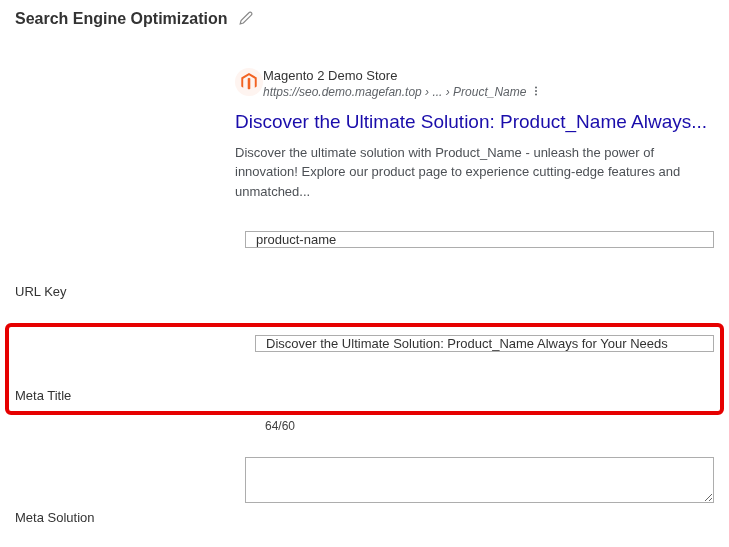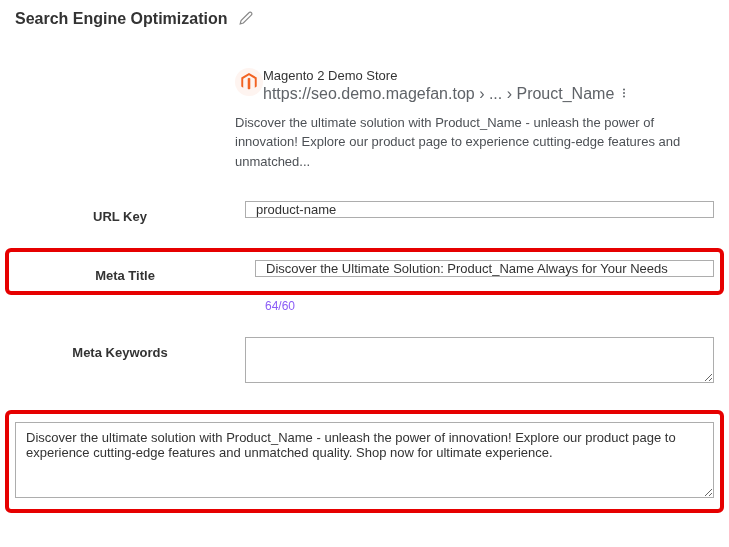--- a/index.html
+++ b/index.html
@@ -4,32 +4,32 @@
 <style>
 * { box-sizing: border-box; margin: 0; padding: 0; }
 body { font-family: -apple-system, BlinkMacSystemFont, 'Segoe UI', Helvetica, Arial, sans-serif; font-size: 14px; color: #333; background: #fff; padding: 10px 15px; width: 729px; }
 .section-header { display: flex; align-items: center; gap: 12px; margin-bottom: 40px; }
 .section-title { font-size: 16px; font-weight: 600; color: #333; }
 .edit-icon { color: #888; cursor: pointer; }
 .preview-card { margin-left: 220px; margin-bottom: 30px; max-width: 490px; }
 .preview-head { display: flex; align-items: flex-start; margin-bottom: 10px; }
 .magento-badge { width: 28px; height: 28px; border-radius: 50%; background: #fef4f0; display: flex; align-items: center; justify-content: center; flex-shrink: 0; }
 .preview-store { font-size: 13px; color: #333; line-height: 1.3; }
-.preview-url { font-size: 16px; color: #5f6368; display: flex; align-items: center; gap: 4px; }
+.preview-url { font-size: 12px; color: #5f6368; display: flex; align-items: center; gap: 4px; font-style: italic; }
 .dots-icon { color: #5f6368; }
 .preview-title { color: #1a0dab; font-size: 19px; font-weight: 400; margin-bottom: 8px; line-height: 1.3; }
 .preview-desc { color: #4d5156; font-size: 13px; line-height: 1.5; }
 .form-row { display: flex; align-items: flex-start; margin-bottom: 24px; }
 .form-row.highlighted { border: 4px solid #e60000; padding: 8px 6px; border-radius: 6px; margin-left: -10px; margin-right: -10px; }
-.label-col { width: 230px; text-align: center; padding-right: 20px; padding-top: 8px; font-weight: 700; font-size: 13px; color: #333; flex-shrink: 0; }
+.label-col { width: 230px; text-align: left; padding-right: 20px; padding-top: 8px; font-weight: 400; font-size: 13px; color: #333; flex-shrink: 0; margin-top: 45px; }
 .highlighted .label-col { width: 240px; }
 .input-col { flex: 1; }
 .text-input { width: 100%; padding: 0 10px; border: 1px solid #adadad; font-size: 13px; color: #333; font-family: inherit; }
 .textarea { width: 100%; padding: 7px 10px; border: 1px solid #adadad; font-size: 13px; color: #333; font-family: inherit; resize: vertical; }
-.counter { font-size: 12px; color: #8b5cf6; margin-top: 4px; }
+.counter { font-size: 12px; color: #404040; margin-top: 4px; }
 </style>
 </head>
 <body>
 
 <div class="section-header">
   <span class="section-title">Search Engine Optimization</span>
   <span class="edit-icon">
     <svg width="14" height="14" viewBox="0 0 24 24" fill="none" stroke="currentColor" stroke-width="2">
         <path d="M17 3a2.85 2.85 0 1 1 4 4L7.5 20.5 2 22l1.5-5.5L17 3z"></path>
       </svg>
@@ -50,40 +50,41 @@
         <span class="dots-icon">
           <svg width="12" height="12" viewBox="0 0 24 24" fill="currentColor">
               <circle cx="12" cy="5" r="2"></circle>
               <circle cx="12" cy="12" r="2"></circle>
               <circle cx="12" cy="19" r="2"></circle>
             </svg>
         </span>
       </div>
     </div>
   </div>
+  <div class="preview-title">Discover the Ultimate Solution: Product_Name Always...</div>
   <div class="preview-desc">Discover the ultimate solution with Product_Name - unleash the power of innovation! Explore our product page to experience cutting-edge features and unmatched...</div>
 </div>
 
 <div class="form-row">
   <div class="label-col">URL Key</div>
   <div class="input-col">
     <input type="text" class="text-input" value="product-name" style="">
   </div>
 </div>
 
 <div class="form-row highlighted">
   <div class="label-col">Meta Title</div>
   <div class="input-col">
     <input type="text" class="text-input" value="Discover the Ultimate Solution: Product_Name Always for Your Needs" style="">
   </div>
 </div>
 <div style="margin-left:250px;margin-top:-20px;margin-bottom:24px;" class="counter">64/60</div>
 
 <div class="form-row">
-  <div class="label-col">Meta Keywords</div>
+  <div class="label-col">Meta Solution</div>
   <div class="input-col">
     <textarea class="textarea" rows="2" style=""></textarea>
   </div>
 </div>
 
 <div class="form-row highlighted">
   <div class="input-col">
     <textarea class="textarea" rows="4" style="">Discover the ultimate solution with Product_Name - unleash the power of innovation! Explore our product page to experience cutting-edge features and unmatched quality. Shop now for ultimate experience.</textarea>
   </div>
 </div>

